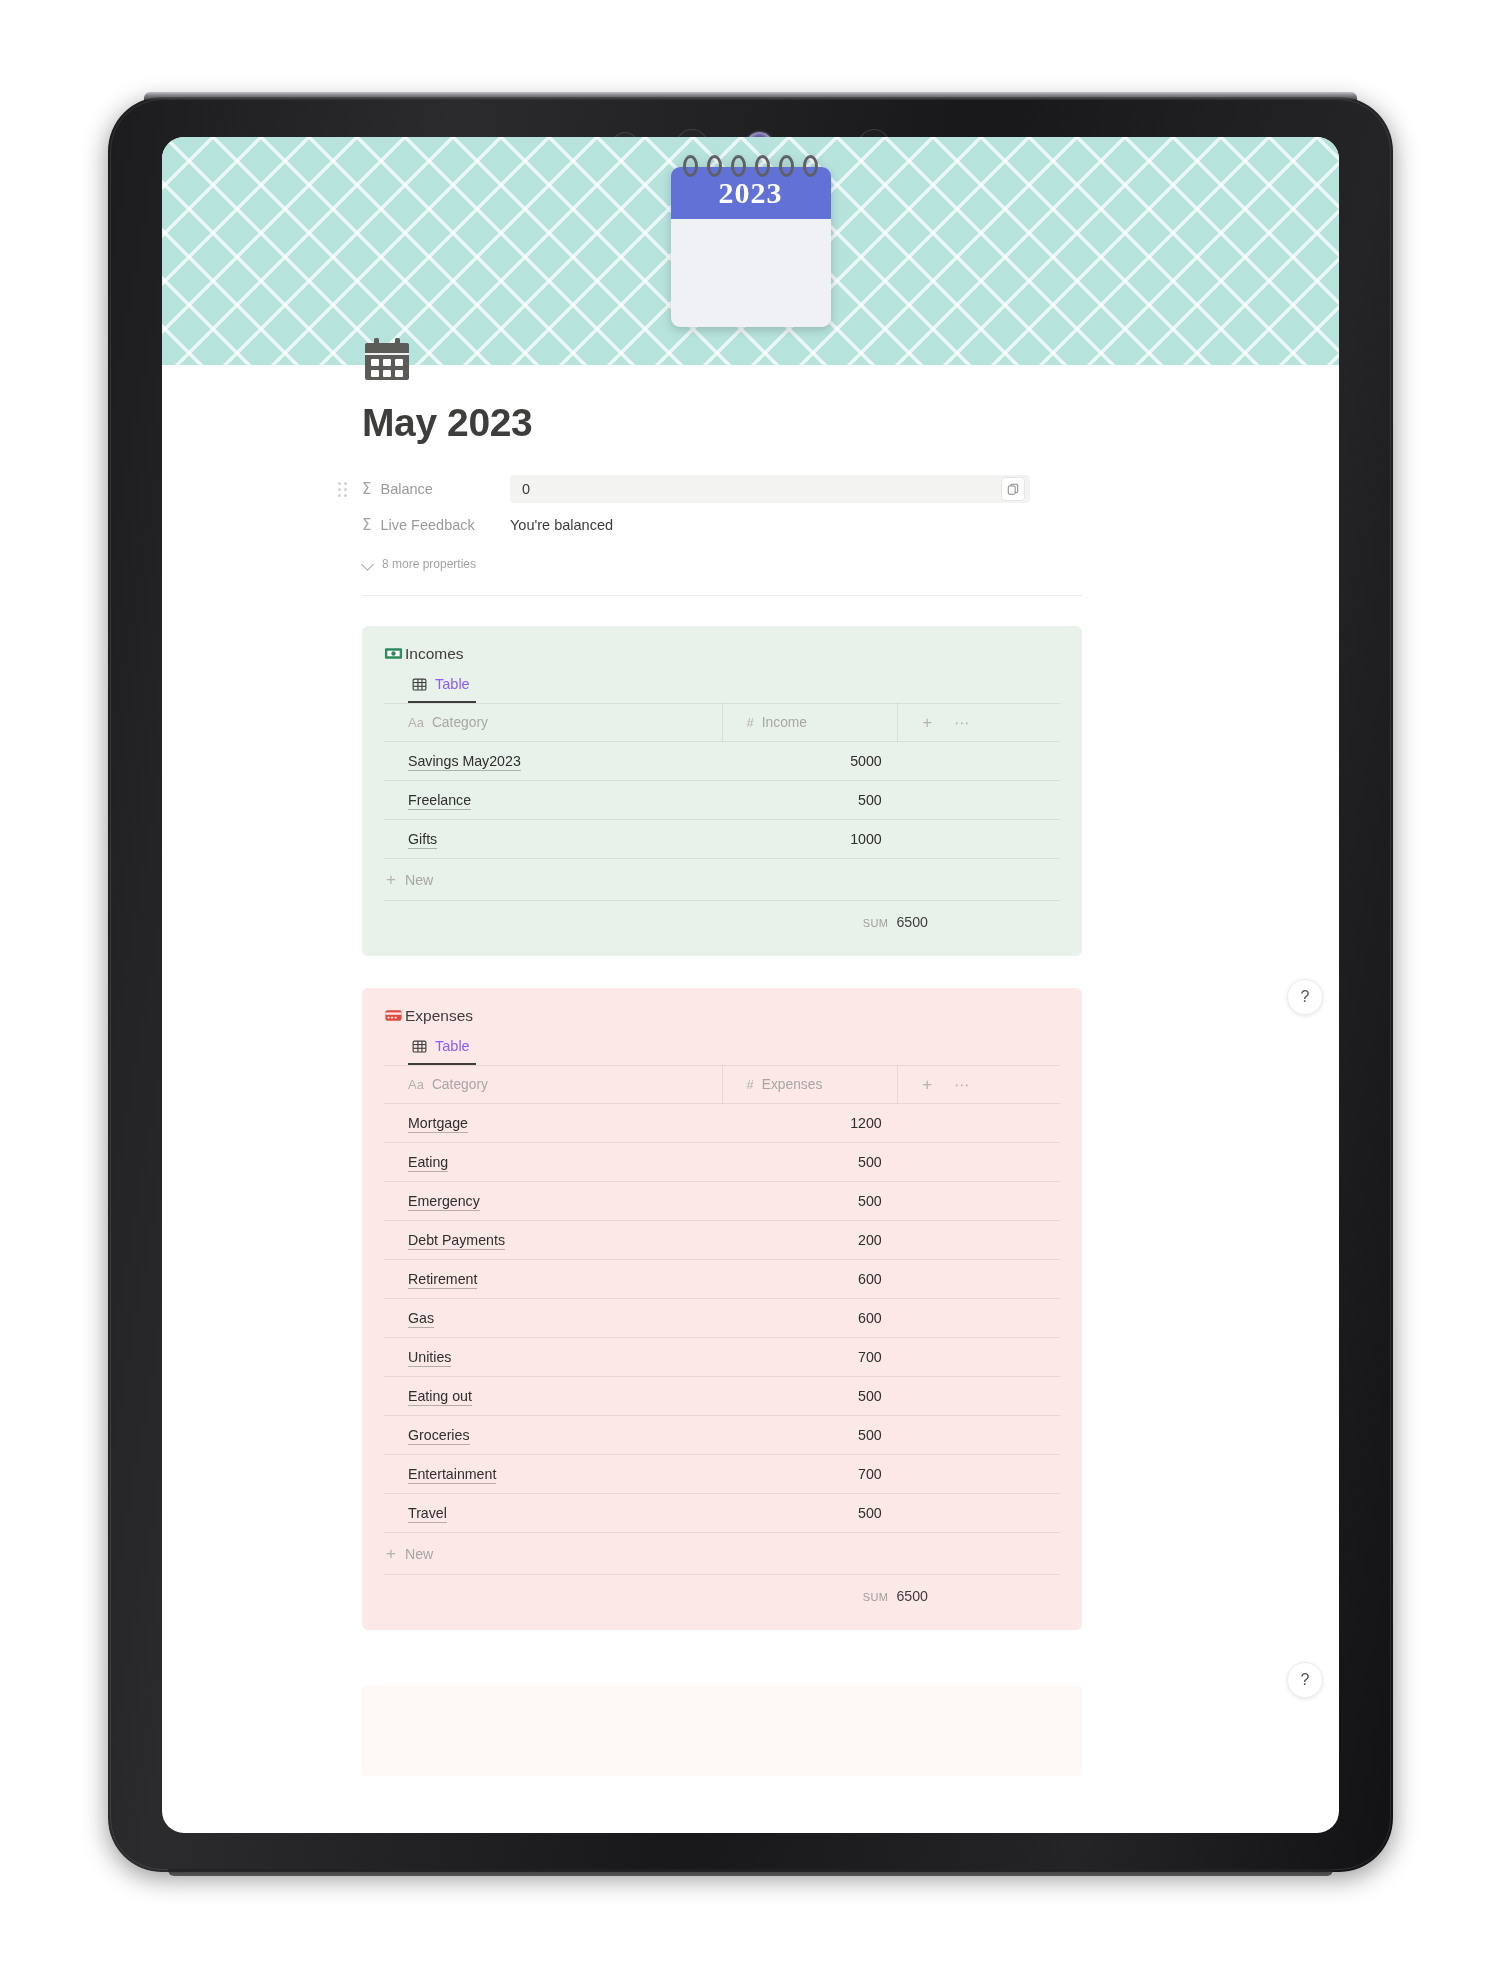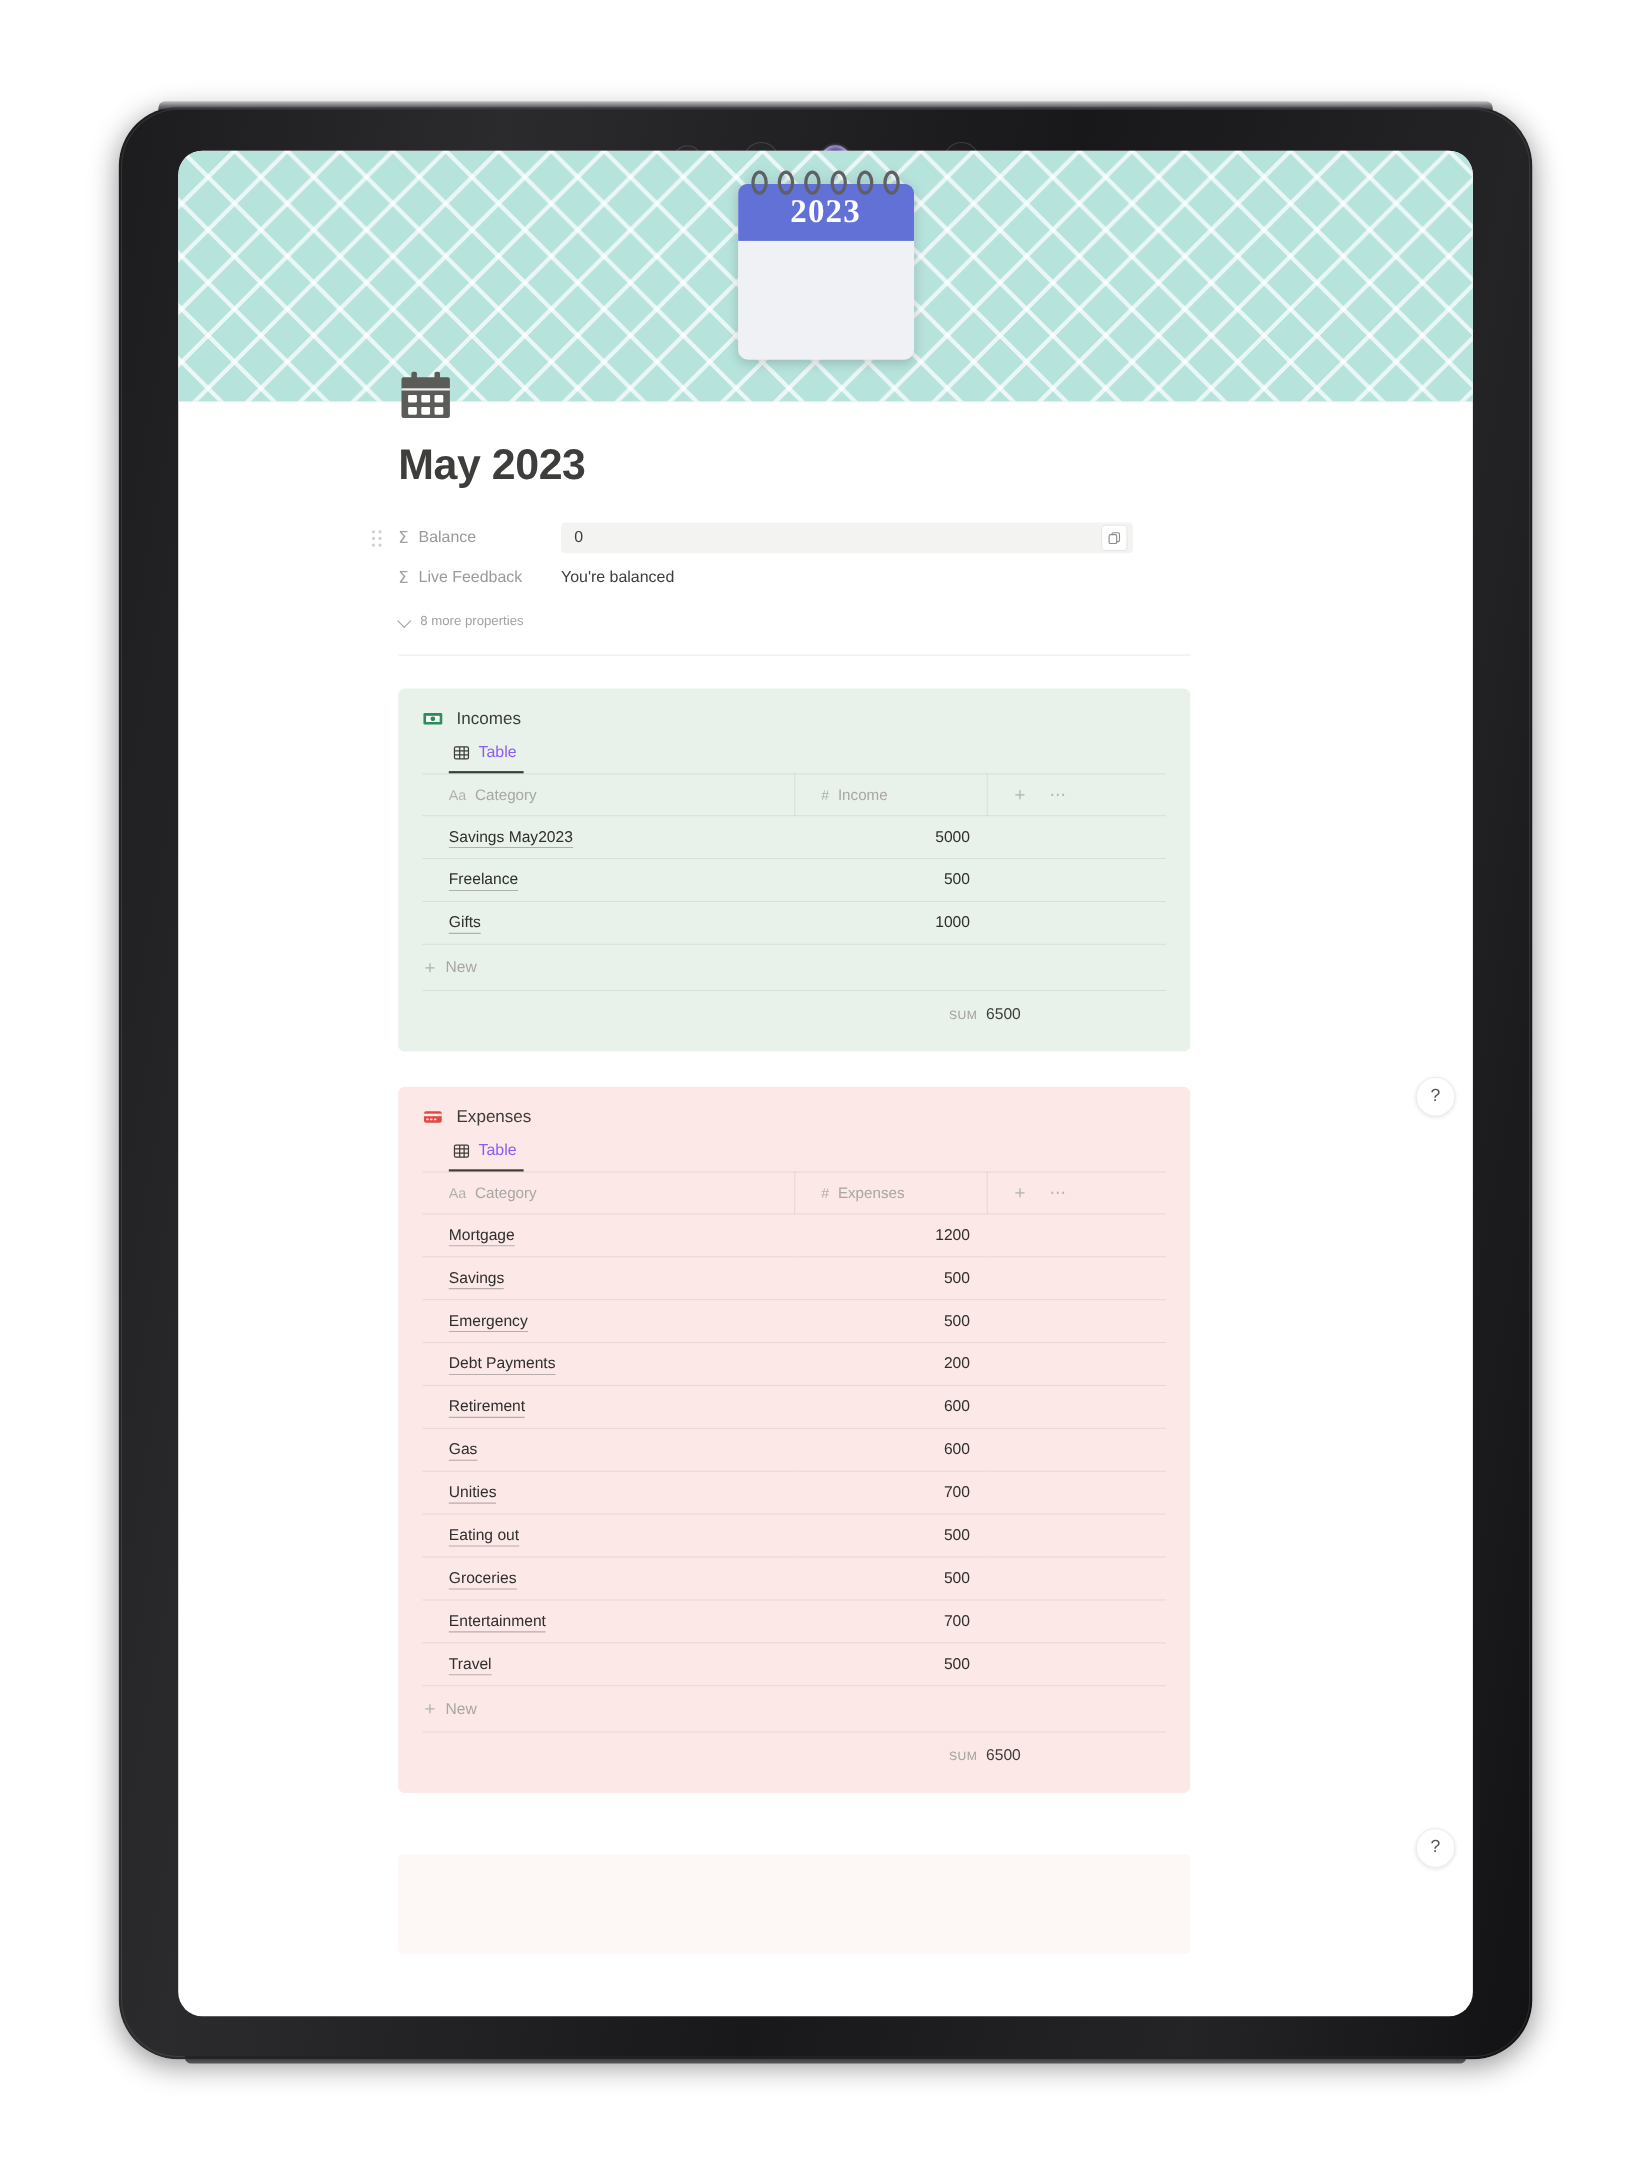--- a/index.html
+++ b/index.html
@@ -320,21 +320,21 @@
     width: 720px;
     border-radius: 6px;
     padding: 18px 22px 26px 22px;
   }
   .db-incomes { background: #e9f2ea; margin-top: 30px; }
   .db-expenses { background: #fbe8e7; margin-top: 32px; }
 
   .db-header {
     display: flex;
     align-items: center;
-    gap: 12px;
+    gap: 2px;
     margin-bottom: 10px;
   }
   .db-title {
     font-size: 15.5px;
     color: #3d3d3c;
   }
   .db-icon { width: 19px; height: 19px; display: block; }
 
   .db-tabbar {
     margin-left: 24px;
@@ -670,21 +670,21 @@
                 </th>
               </tr>
             </thead>
             <tbody>
               <tr>
                 <td class="cell-name"><span>Mortgage</span></td>
                 <td class="col-num">1200</td>
                 <td></td>
               </tr>
               <tr>
-                <td class="cell-name"><span>Savings</span></td>
+                <td class="cell-name"><span>Eating</span></td>
                 <td class="col-num">500</td>
                 <td></td>
               </tr>
               <tr>
                 <td class="cell-name"><span>Emergency</span></td>
                 <td class="col-num">500</td>
                 <td></td>
               </tr>
               <tr>
                 <td class="cell-name"><span>Debt Payments</span></td>

